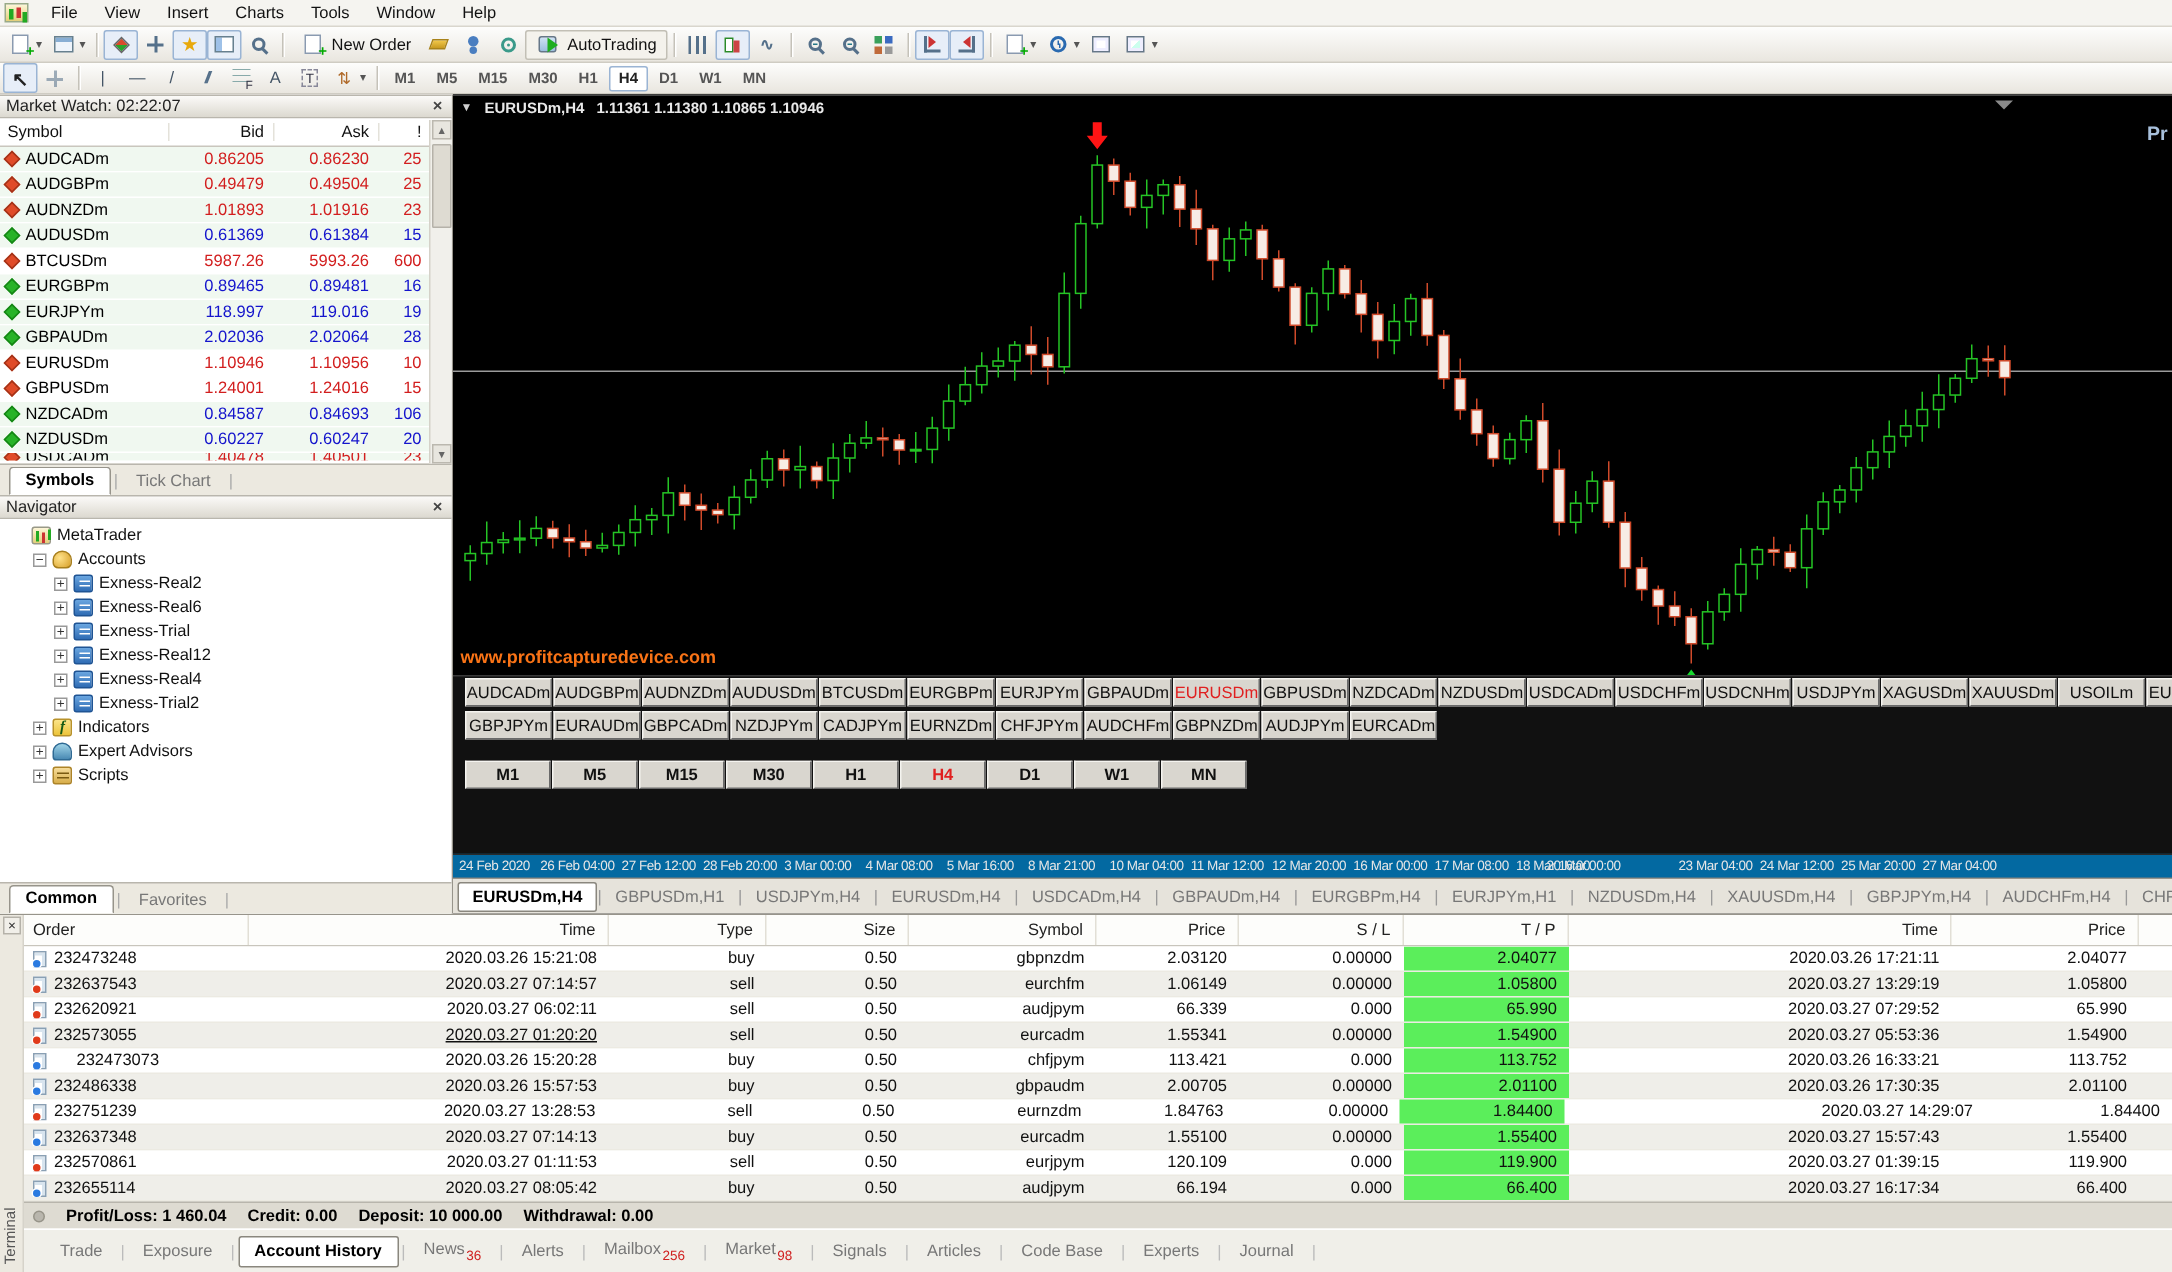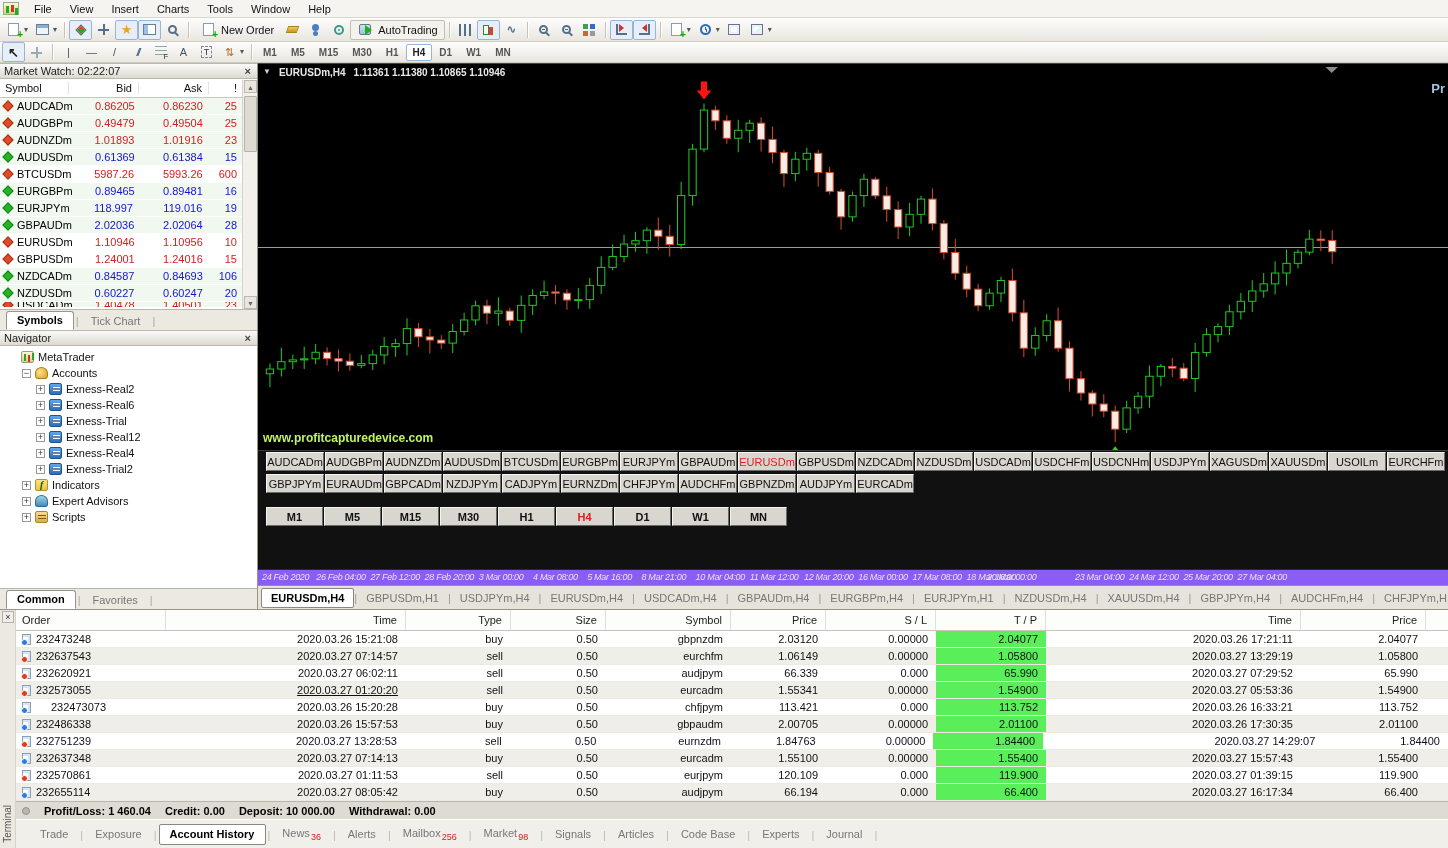--- a/index.html
+++ b/index.html
@@ -60,21 +60,21 @@
   .ic-axes { width:11px; height:11px; border-left:2px solid #55708a; border-bottom:2px solid #55708a; position:relative; }
   .ic-axes::after { content:""; position:absolute; left:1px; bottom:1px; width:0; height:0; border-left:5px solid #c33; border-top:4px solid transparent; border-bottom:4px solid transparent; }
   .ic-fibo { width:12px; height:12px; background:repeating-linear-gradient(#8aa 0 1px,transparent 1px 4px); position:relative; }
   .ic-fibo::after { content:"F"; position:absolute; right:-2px; bottom:-3px; font-size:8px; color:#334; }
   .ic-chan { color:#55708a; font-weight:bold; font-style:italic; letter-spacing:-2px; }
   .ic-T { border:1px dashed #889; padding:0 2px; font-size:9px; color:#334; }
   .ic-shapes { color:#b06a2a; font-size:11px; }
 
   
   #main { display:flex; height:546px; }
-  #left-col { width:258px; display:flex; flex-direction:column; border-right:1px solid #97948b; background:#f2f1ec; }
+  #left-col { width:302px; display:flex; flex-direction:column; border-right:1px solid #97948b; background:#f2f1ec; }
 
   .panel-title { height:16px; display:flex; align-items:center; background:linear-gradient(#fbfaf8,#dcd9d0); border-top:1px solid #b9b6ad; border-bottom:1px solid #b9b6ad; padding:0 4px; color:#222; }
   .panel-title .close-x { margin-left:auto; font-weight:bold; color:#444; font-size:11px; line-height:10px; padding:0 2px; }
 
   
   #market-watch { height:267px; display:flex; flex-direction:column; position:relative; background:#fff; }
   #mw-header { height:19px; display:flex; align-items:center; border-bottom:1px solid #c9c6bd; background:#fff; padding-right:15px; }
   .mw-c-sym { flex:1; padding-left:5px; }
   .mw-c-bid, .mw-c-ask { width:70px; text-align:right; padding-right:6px; border-left:1px solid #e4e2da; }
   .mw-c-spr { width:34px; text-align:right; padding-right:5px; border-left:1px solid #e4e2da; }
@@ -118,31 +118,31 @@
   .nico.scripts { background:linear-gradient(#f6dc9a,#d8ae4a); border:1px solid #ad8428; }
   .nico.scripts::after { content:""; position:absolute; left:2px; top:3px; width:8px; height:1px; background:#7a5a10; box-shadow:0 3px 0 #7a5a10; }
 
   
   #chart-zone { flex:1; display:flex; flex-direction:column; background:#000; min-width:0; }
   #chart-canvas { position:relative; flex:1; overflow:hidden; background:#000; border-top:1px solid #444; }
   #chart-title { position:absolute; left:5px; top:3px; color:#e8e8e8; font-size:10px; font-weight:bold; display:flex; gap:8px; z-index:3; }
   #chart-title .tri { color:#cfcfcf; font-size:8px; }
   #corner-wm { position:absolute; right:3px; top:17px; color:#a8c0dc; font-size:13px; font-weight:bold; z-index:3; }
   #chart-svg-holder { position:absolute; inset:0; }
-  #site-wm { position:absolute; left:5px; top:367px; color:#bef264; font-size:12px; font-weight:bold; z-index:3; }
+  #site-wm { position:absolute; left:5px; top:367px; color:#f97316; font-size:12px; font-weight:bold; z-index:3; }
   #sym-changer { position:absolute; left:0; right:0; top:386px; bottom:0; background:#111; border-top:1px solid #3a3a3a; padding:1px 0 0 8px; z-index:4; overflow:hidden; }
   #sc-label { color:#ddd; font-size:9px; margin:1px 0 2px; }
   .sc-row { display:flex; gap:1px; margin-bottom:2px; height:20px; overflow:hidden; }
   .sc-btn { flex:none; width:58px; height:19px; background:#d9d6cf; border:1px solid #f5f4f0; border-right-color:#6a6a6a; border-bottom-color:#6a6a6a; color:#111; font-size:11px; display:flex; align-items:center; justify-content:center; overflow:hidden; white-space:nowrap; }
   .sc-btn.active { color:#e02020; }
   #sc-tf { margin-top:13px; }
   #sc-tf .sc-btn { width:57px; font-weight:bold; }
   #sc-tf .sc-btn.active { color:#e02020; }
 
-  #x-axis { height:16px; background:#8b5cf6; position:relative; border-top:1px solid #2a2a2a;font-style:italic; }
+  #x-axis { height:16px; background:#0369a1; position:relative; border-top:1px solid #2a2a2a; }
   .x-lab { position:absolute; top:2px; color:#e6e6e6; font-size:9px; letter-spacing:-0.3px; white-space:nowrap; }
 
   #win-tabs { height:24px; background:#e6e3db; border-top:1px solid #97948b; display:flex; align-items:center; padding-left:3px; overflow:hidden; }
   .wtab { padding:3px 9px; color:#777; white-space:nowrap; }
   .wtab.active { background:#fff; border:1px solid #8a877e; border-radius:2px; color:#000; font-weight:bold; }
   .wtab-div { color:#999; }
 
   
   #terminal { height:240px; border-top:1px solid #97948b; display:flex; background:#f4f3ee; }
   #term-side { width:16px; position:relative; border-right:1px solid #d6d3ca; background:#ece9e0; }

